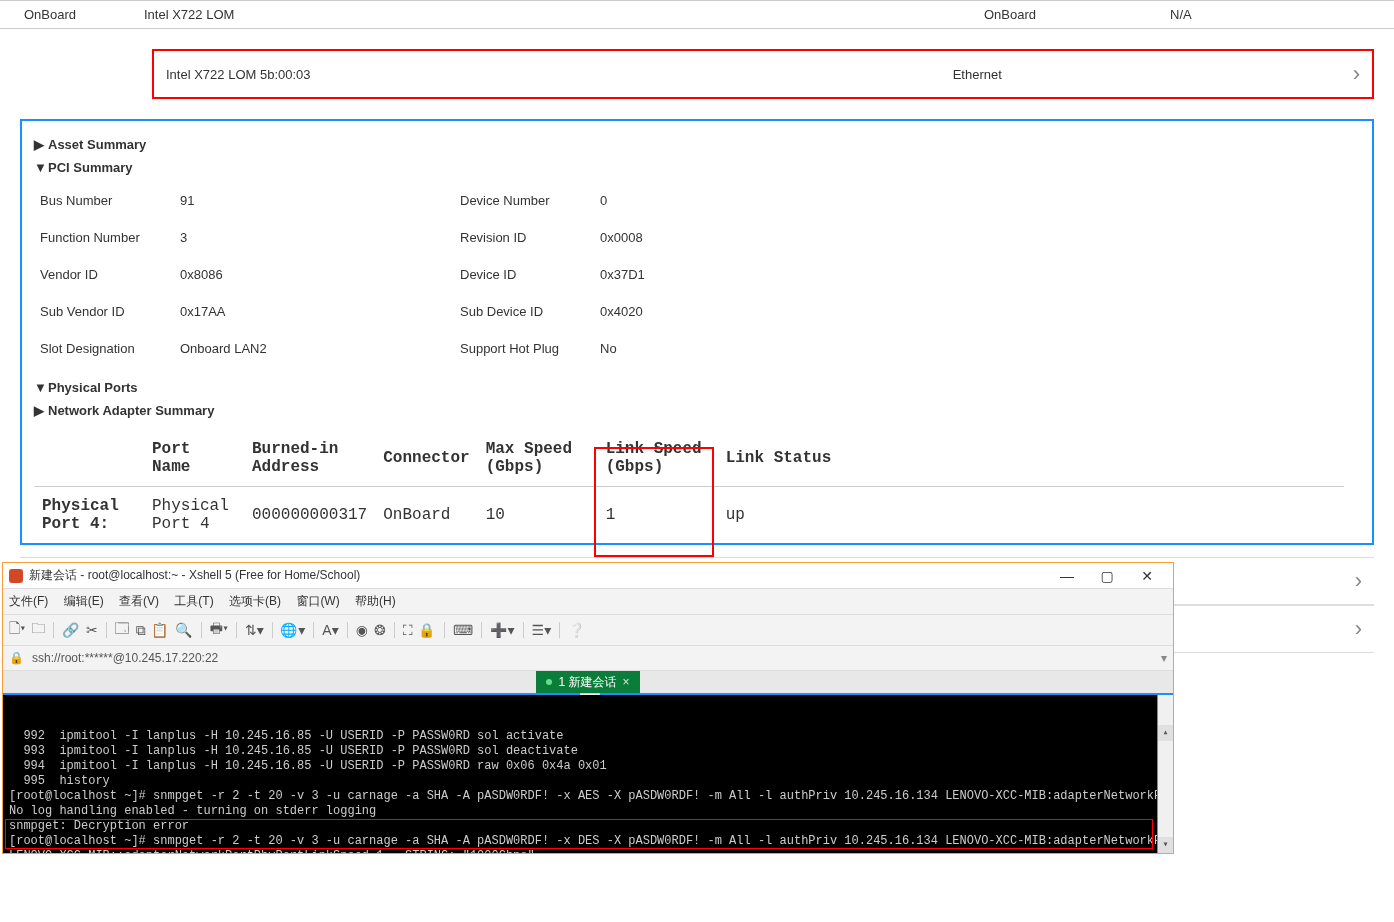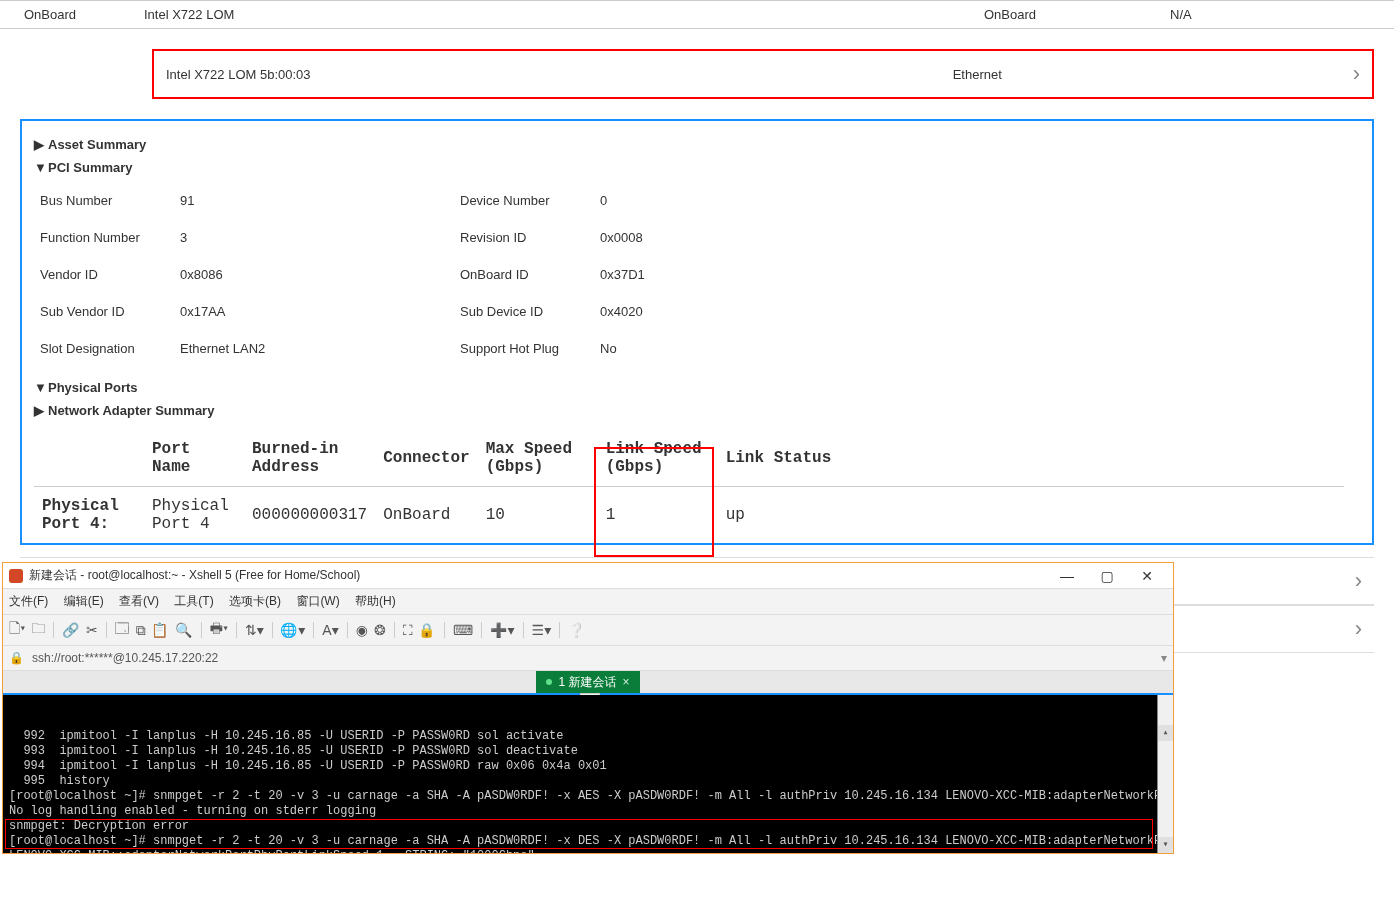--- a/index.html
+++ b/index.html
@@ -230,30 +230,30 @@
     <div class="kv-label">Device Number</div>
     <div class="kv-val">0</div>
 
     <div class="kv-label">Function Number</div>
     <div class="kv-val">3</div>
     <div class="kv-label">Revision ID</div>
     <div class="kv-val">0x0008</div>
 
     <div class="kv-label">Vendor ID</div>
     <div class="kv-val">0x8086</div>
-    <div class="kv-label">OnBoard ID</div>
+    <div class="kv-label">Device ID</div>
     <div class="kv-val">0x37D1</div>
 
     <div class="kv-label">Sub Vendor ID</div>
     <div class="kv-val">0x17AA</div>
     <div class="kv-label">Sub Device ID</div>
     <div class="kv-val">0x4020</div>
 
     <div class="kv-label">Slot Designation</div>
-    <div class="kv-val">Ethernet LAN2</div>
+    <div class="kv-val">Onboard LAN2</div>
     <div class="kv-label">Support Hot Plug</div>
     <div class="kv-val">No</div>
   </div>
 
   <div class="section-toggle"><span class="tri">▼</span><span>Physical Ports</span></div>
   <div class="section-toggle"><span class="tri">▶</span><span>Network Adapter Summary</span></div>
 
   <table class="ports-table">
     <colgroup>
       <col style="width:110px">

